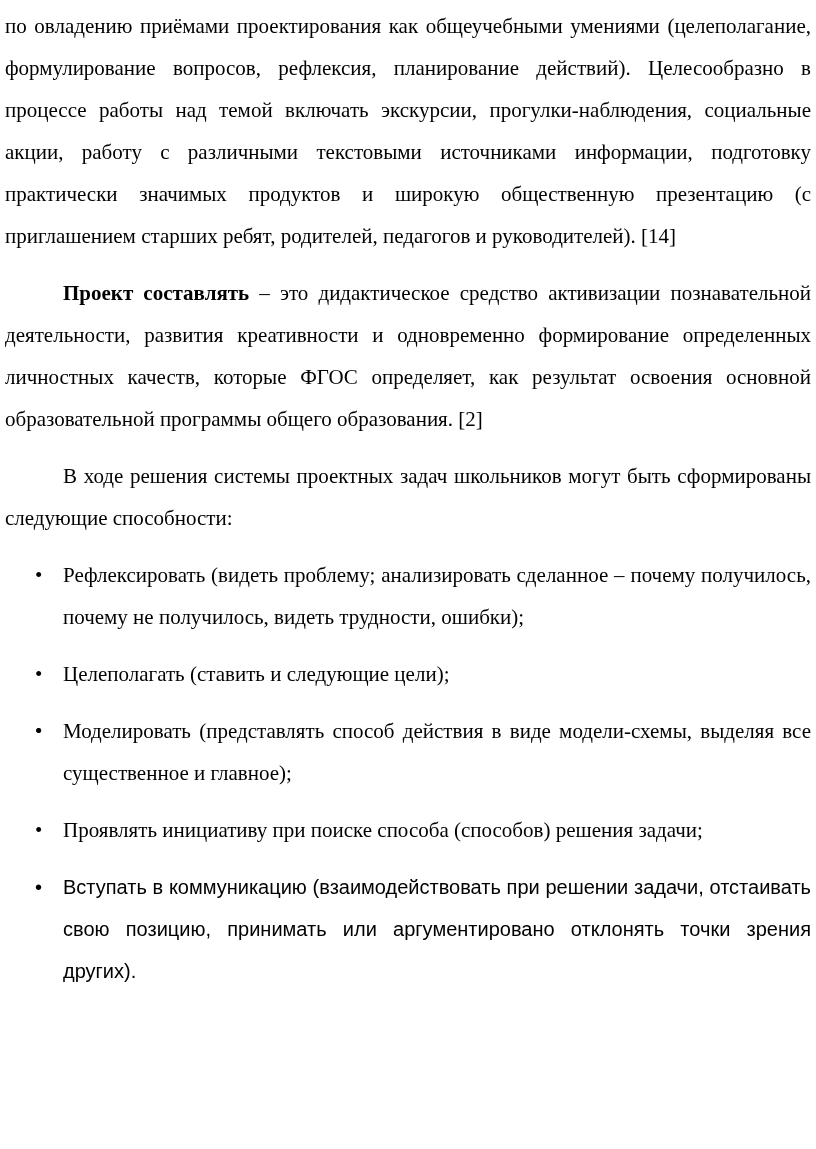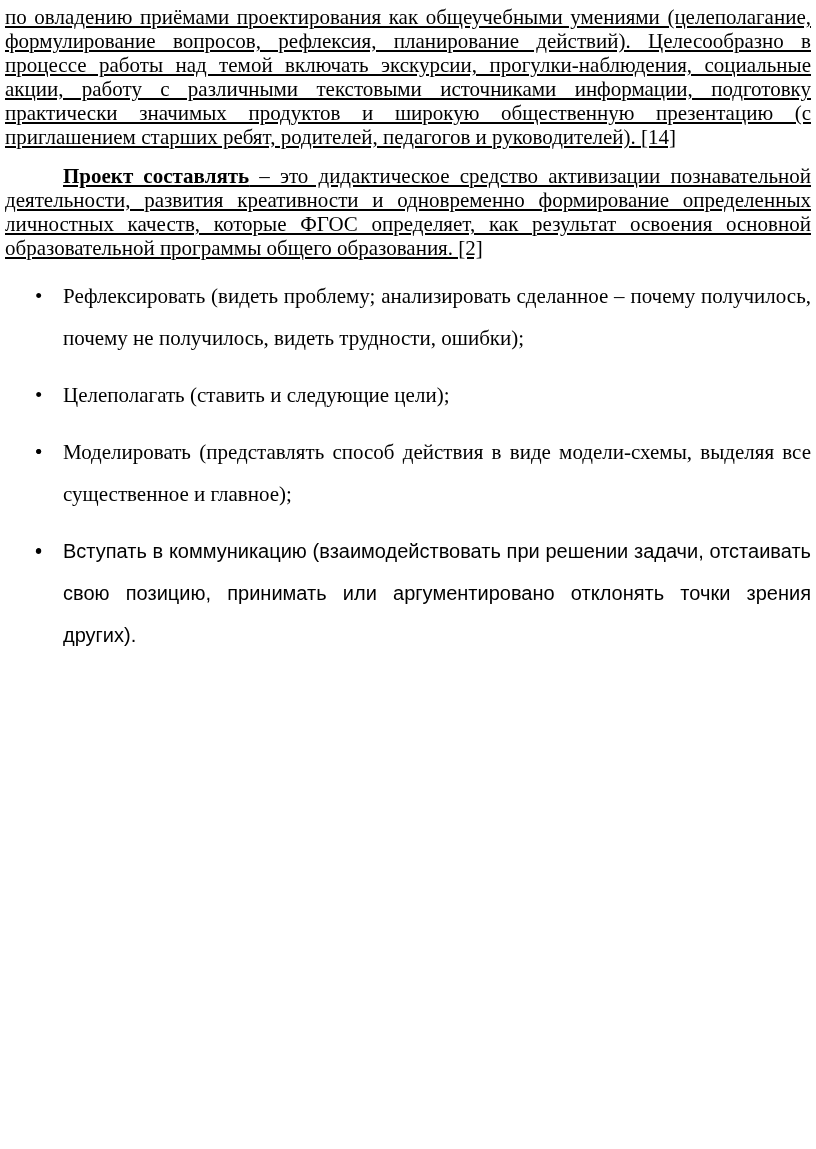--- a/index.html
+++ b/index.html
@@ -14,23 +14,22 @@
     padding: 5px 5px 0 5px;
     font-family: "Liberation Serif", serif;
     font-size: 21px;
     color: #000000;
   }
   .page {
     width: 100%;
   }
   .para {
     margin: 0 0 15px 0;
-    line-height: 24px;
+    line-height: 42px;
     text-align: justify;
-    text-decoration: underline;
   }
   .para.indent {
     text-indent: 58px;
   }
   .para b, .para strong {
     font-weight: bold;
   }
   ul.bullets {
     list-style: none;
     margin: 0;
@@ -57,39 +56,41 @@
 </style>
 </head>
 <body>
 
 <div class="page">
 
   <p class="para">по овладению приёмами проектирования как общеучебными умениями (целеполагание, формулирование вопросов, рефлексия, планирование действий). Целесообразно в процессе работы над темой включать экскурсии, прогулки-наблюдения, социальные акции, работу с различными текстовыми источниками информации, подготовку практически значимых продуктов и широкую общественную презентацию (с приглашением старших ребят, родителей, педагогов и руководителей). [14]</p>
 
   <p class="para indent"><strong>Проект составлять</strong><span> – это дидактическое средство активизации познавательной деятельности, развития креативности и одновременно формирование определенных личностных качеств, которые ФГОС определяет, как результат освоения основной образовательной программы общего образования. [2]</span></p>
 
+  <p class="para indent">В ходе решения системы проектных задач школьников могут быть сформированы следующие способности:</p>
 
   <ul class="bullets">
     <li>
       <span class="marker">•</span>
       <span class="li-text">Рефлексировать (видеть проблему; анализировать сделанное – почему получилось, почему не получилось, видеть трудности, ошибки);</span>
     </li>
     <li>
       <span class="marker">•</span>
       <span class="li-text">Целеполагать (ставить и следующие цели);</span>
     </li>
     <li>
       <span class="marker">•</span>
     </li>
     <li>
       <span class="marker">•</span>
       <span class="li-text">Моделировать (представлять способ действия в виде модели-схемы, выделяя все существенное и главное);</span>
     </li>
     <li>
       <span class="marker">•</span>
+      <span class="li-text">Проявлять инициативу при поиске способа (способов) решения задачи;</span>
     </li>
     <li class="sans">
       <span class="marker">•</span>
       <span class="li-text">Вступать в коммуникацию (взаимодействовать при решении задачи, отстаивать свою позицию, принимать или аргументировано отклонять точки зрения других).</span>
     </li>
   </ul>
 
 </div>
 
 </body></html>

